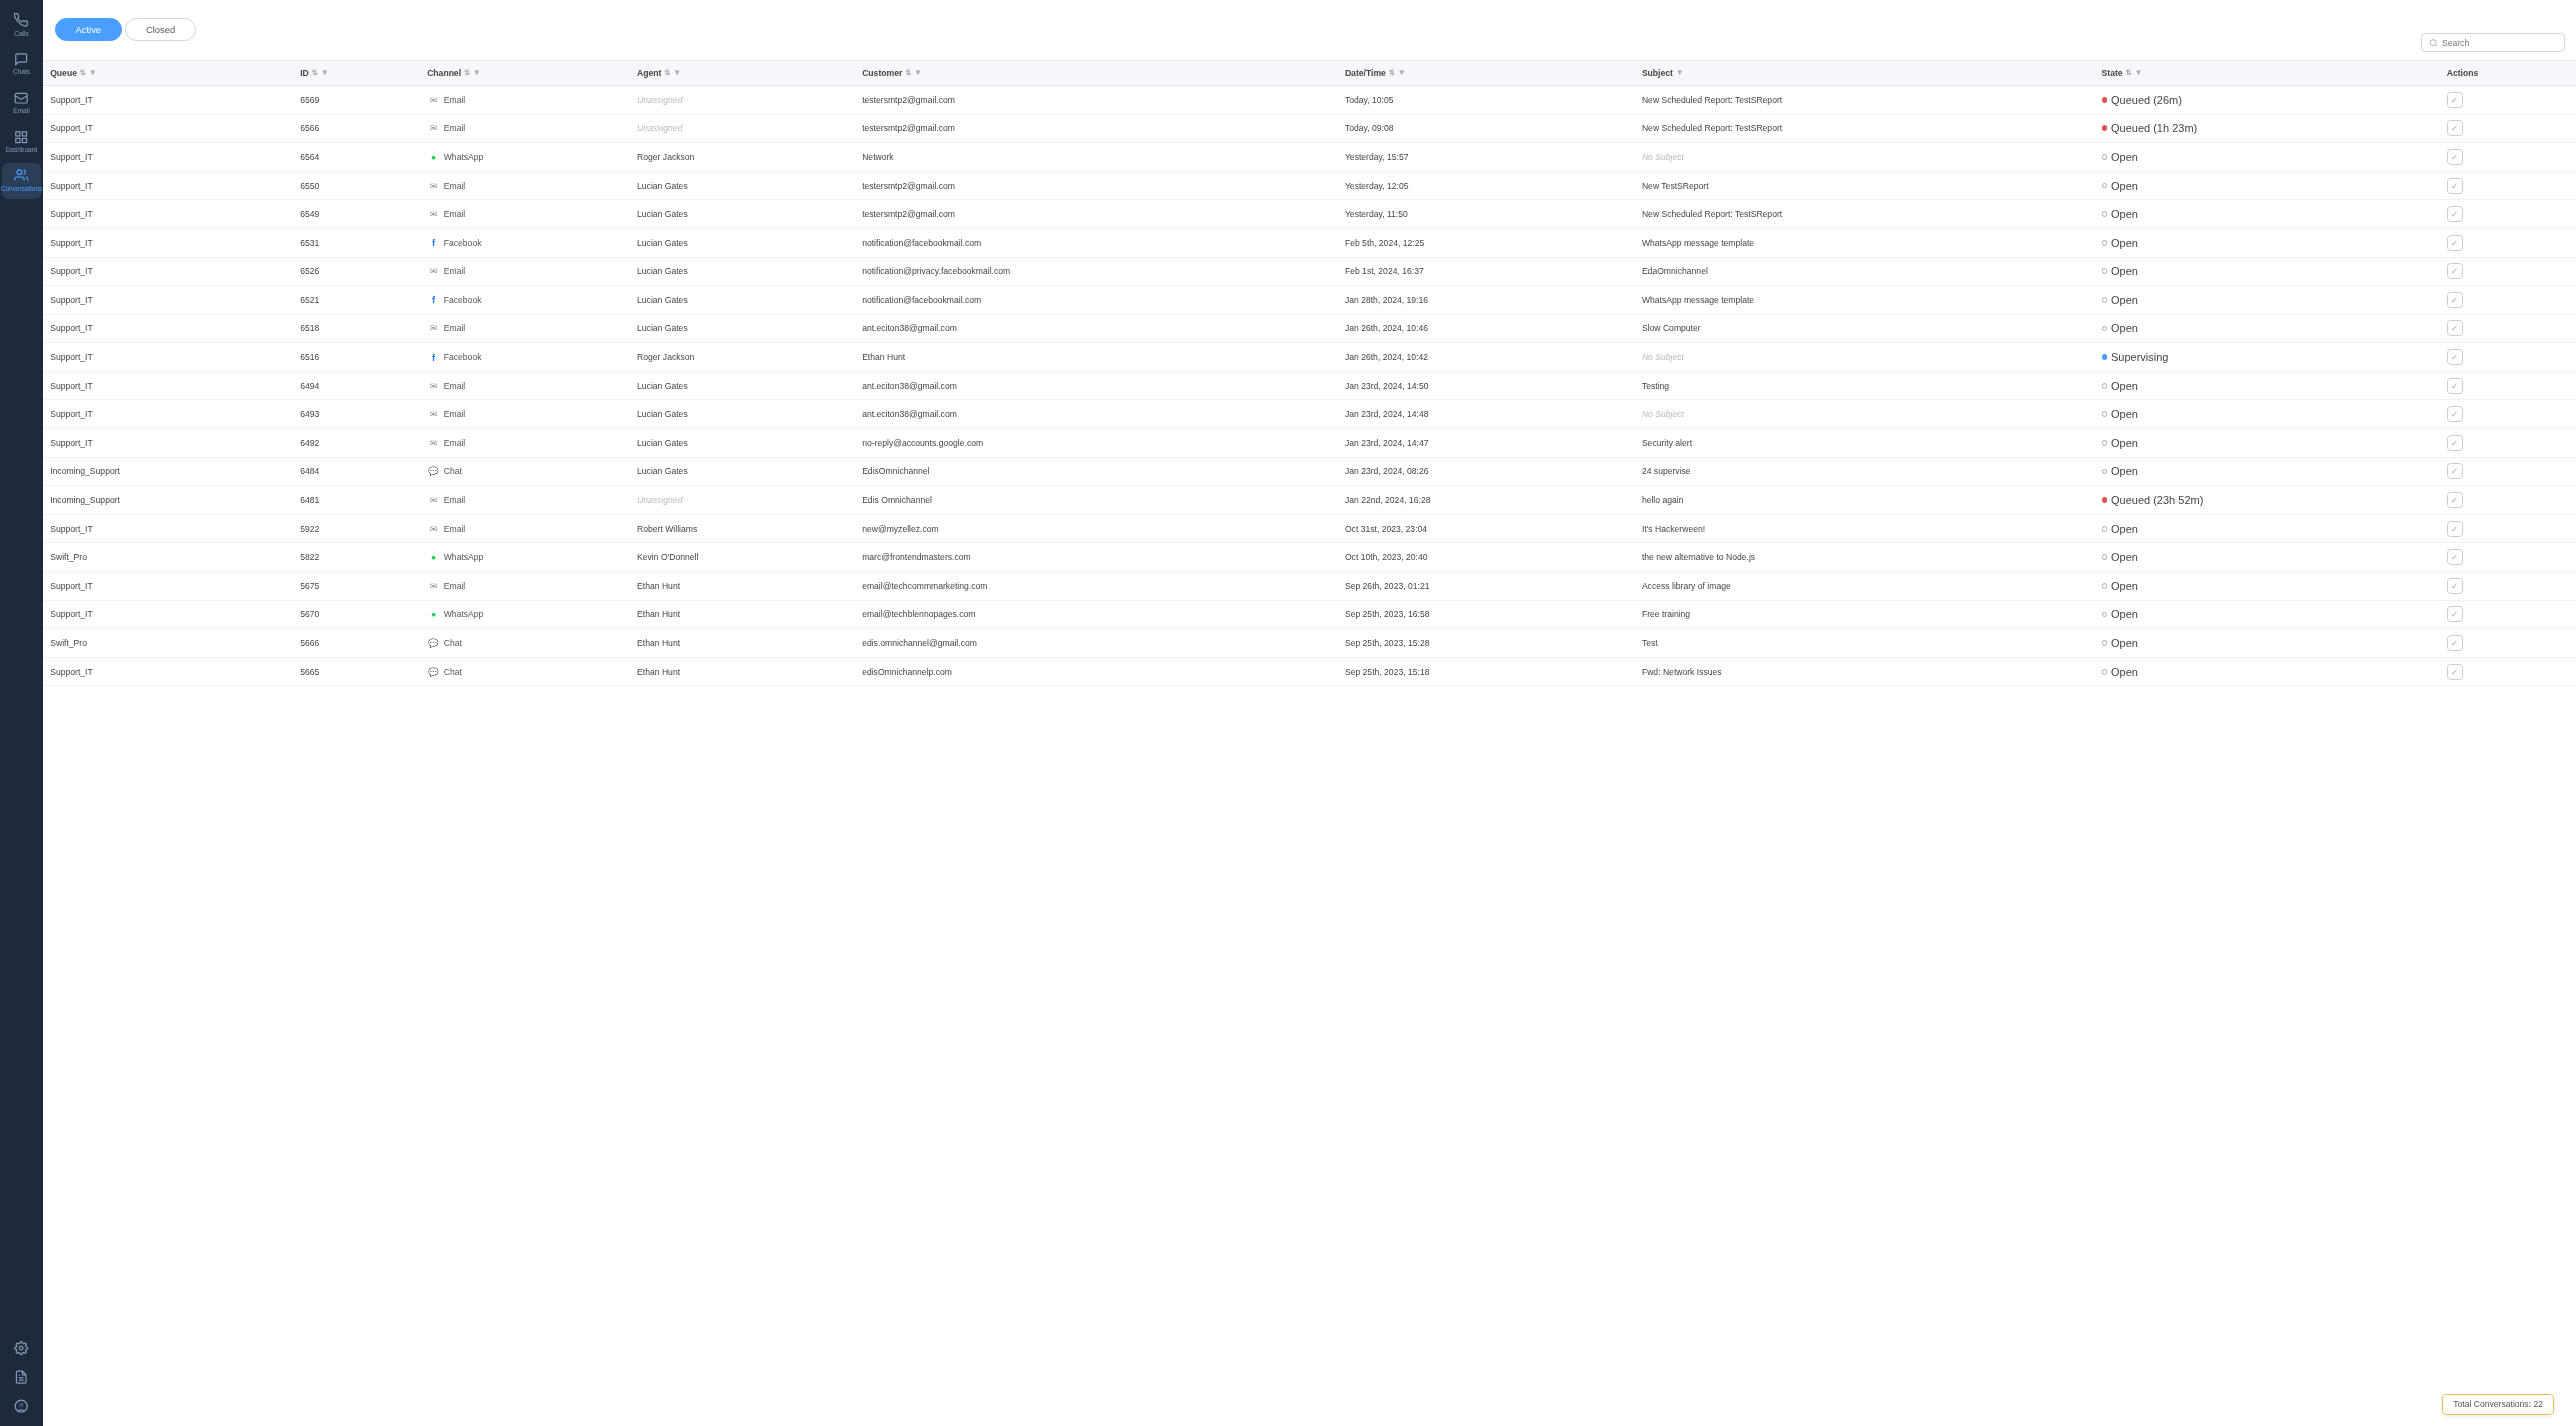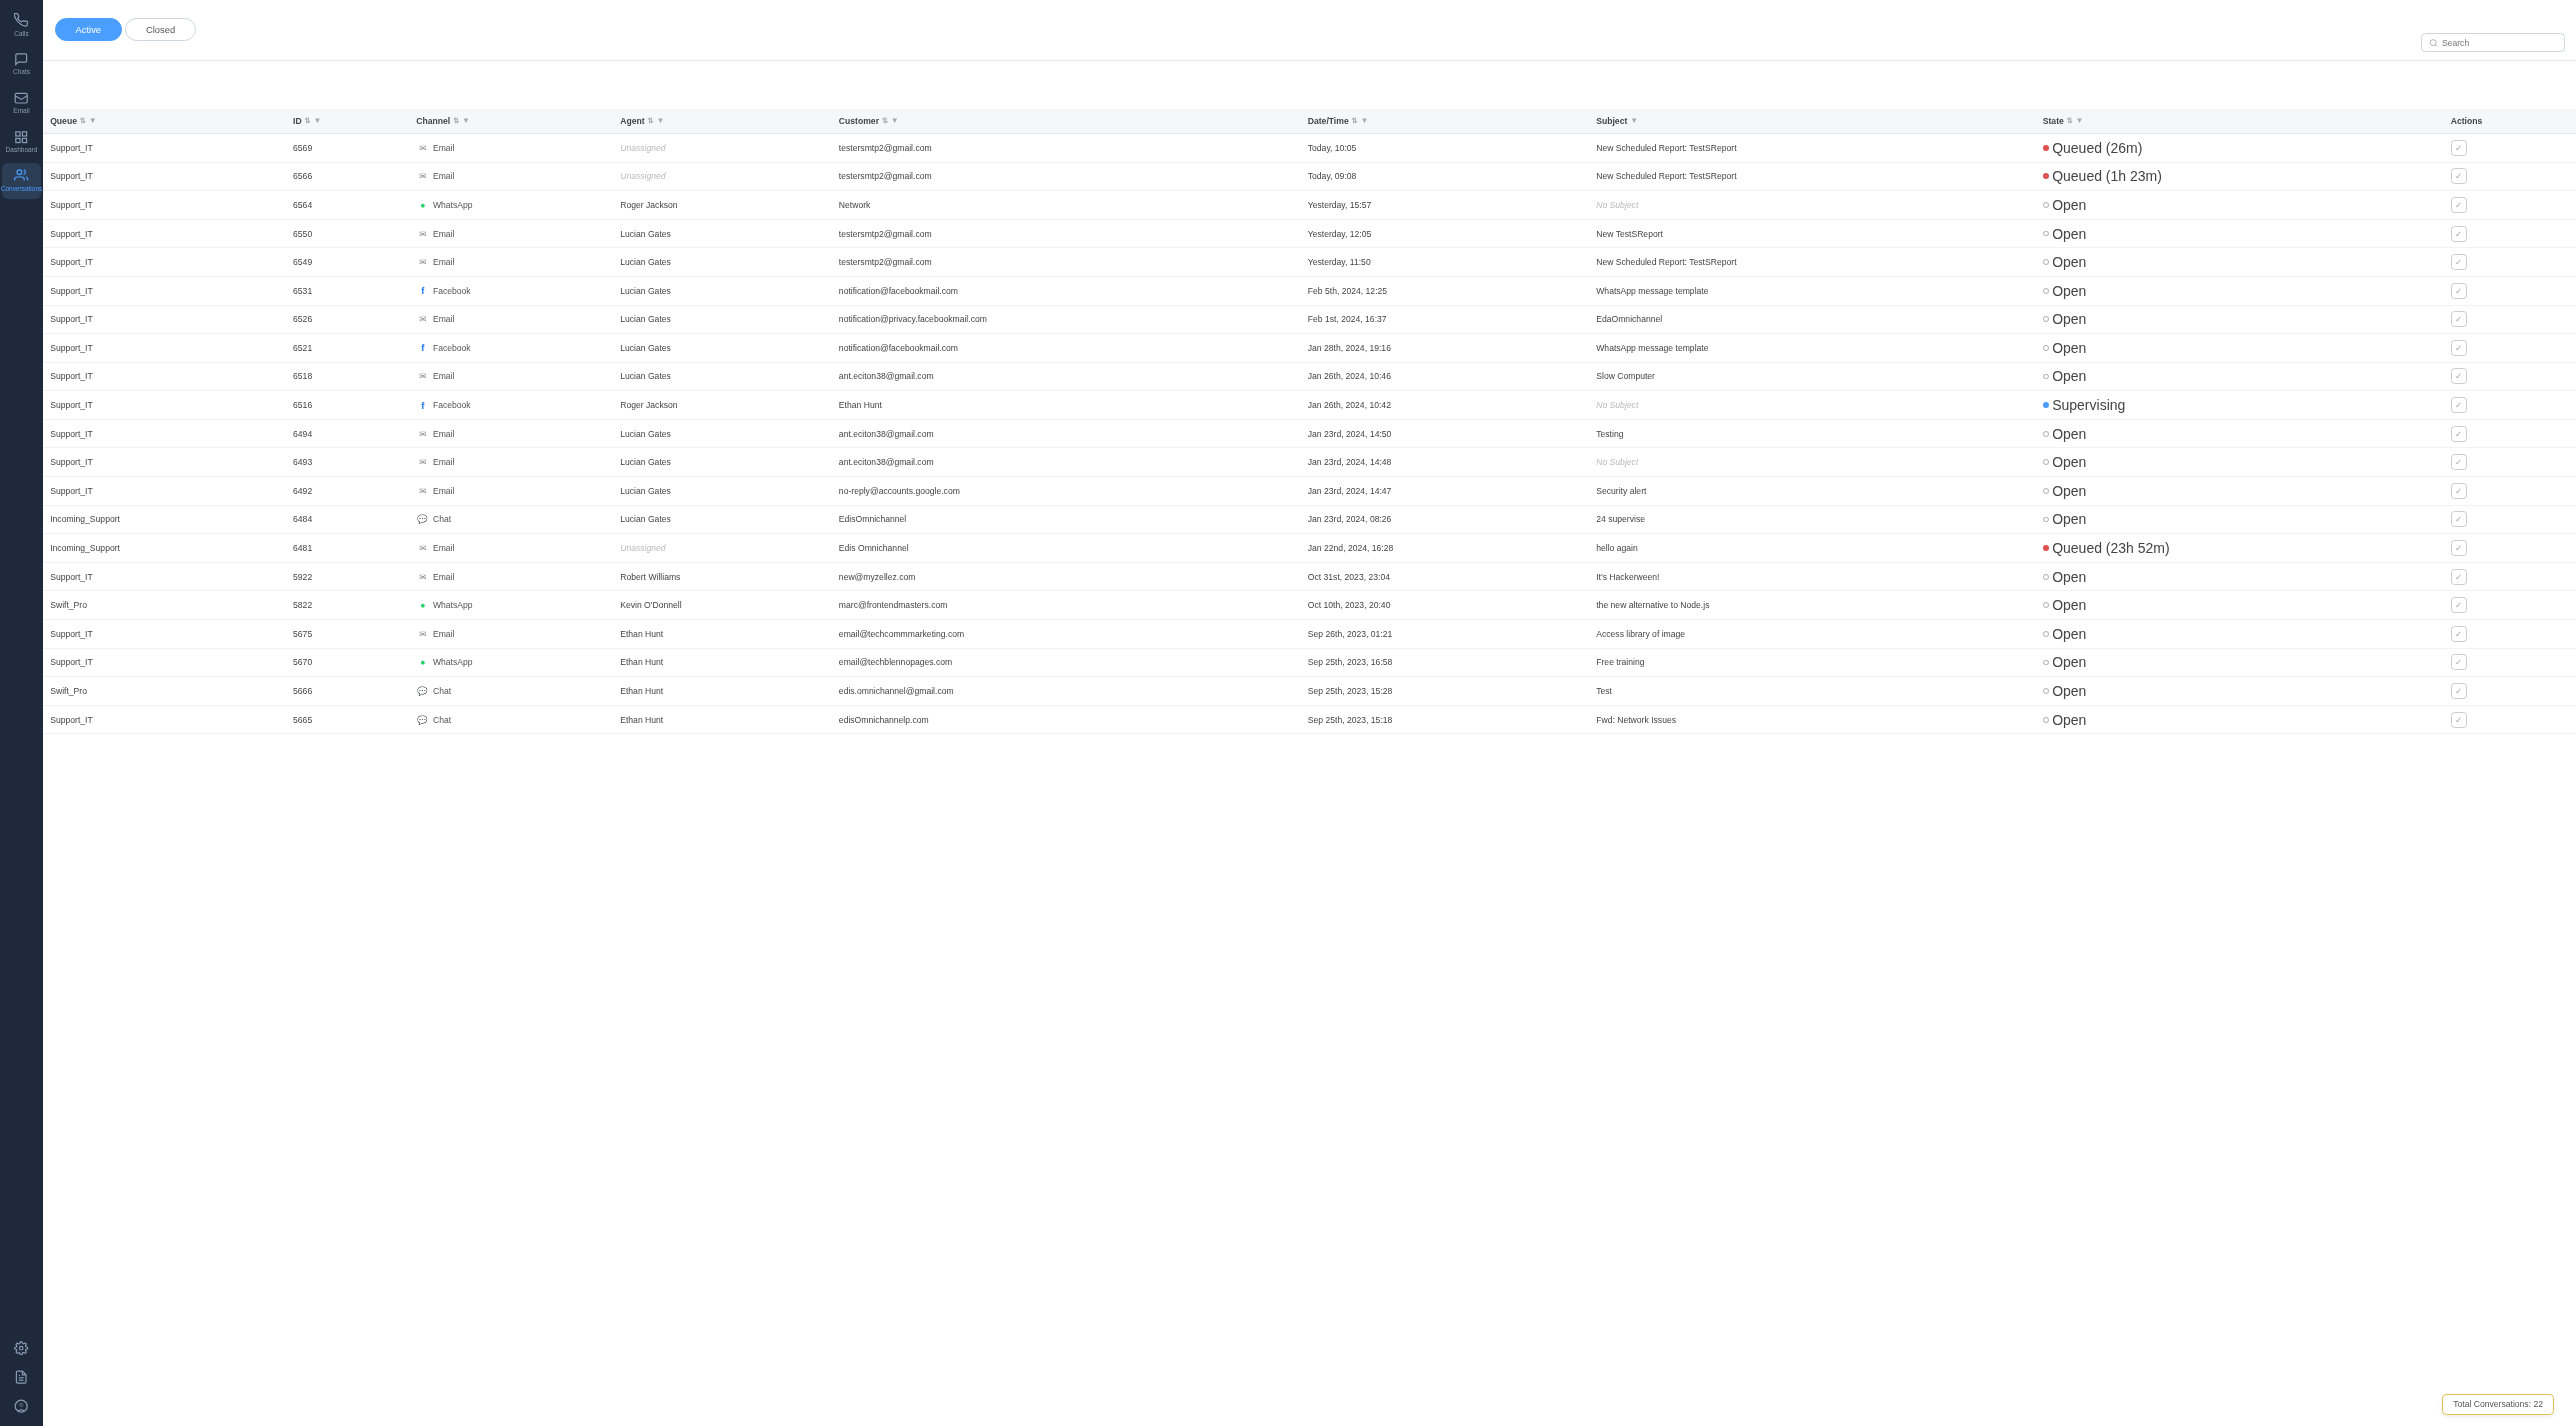--- a/index.html
+++ b/index.html
@@ -103,21 +103,20 @@
     .table-container {
       flex: 1;
       overflow: auto;
       background: #fff;
     }
 
     table {
       width: 100%;
       border-collapse: collapse;
       font-size: 8.6px;
-      margin-top: 48px;
     }
     thead th {
       background: #f5f7fa;
       padding: 7.2px 7.2px;
       text-align: left;
       font-weight: 600;
       color: #444;
       border-bottom: 0.7px solid #e5e9ef;
       white-space: nowrap;
       position: sticky;
@@ -161,21 +160,21 @@
     .icon-whatsapp { color: #25d366; }
     .icon-chat { color: #888; }
 
     .no-subject { color: #bbb; font-style: italic; }
     .agent-unassigned { color: #bbb; font-style: italic; }
 
     .state-badge {
       display: inline-flex;
       align-items: center;
       gap: 3.6px;
-      font-size: 14px;
+      font-size: 11px;
     }
     .dot {
       width: 5.8px;
       height: 5.8px;
       border-radius: 50%;
       display: inline-block;
       flex-shrink: 0;
     }
     .dot-red { background: #e05252; }
     .dot-open { background: transparent; border: 1.1px solid #aaa; width: 5.8px; height: 5.8px; }

